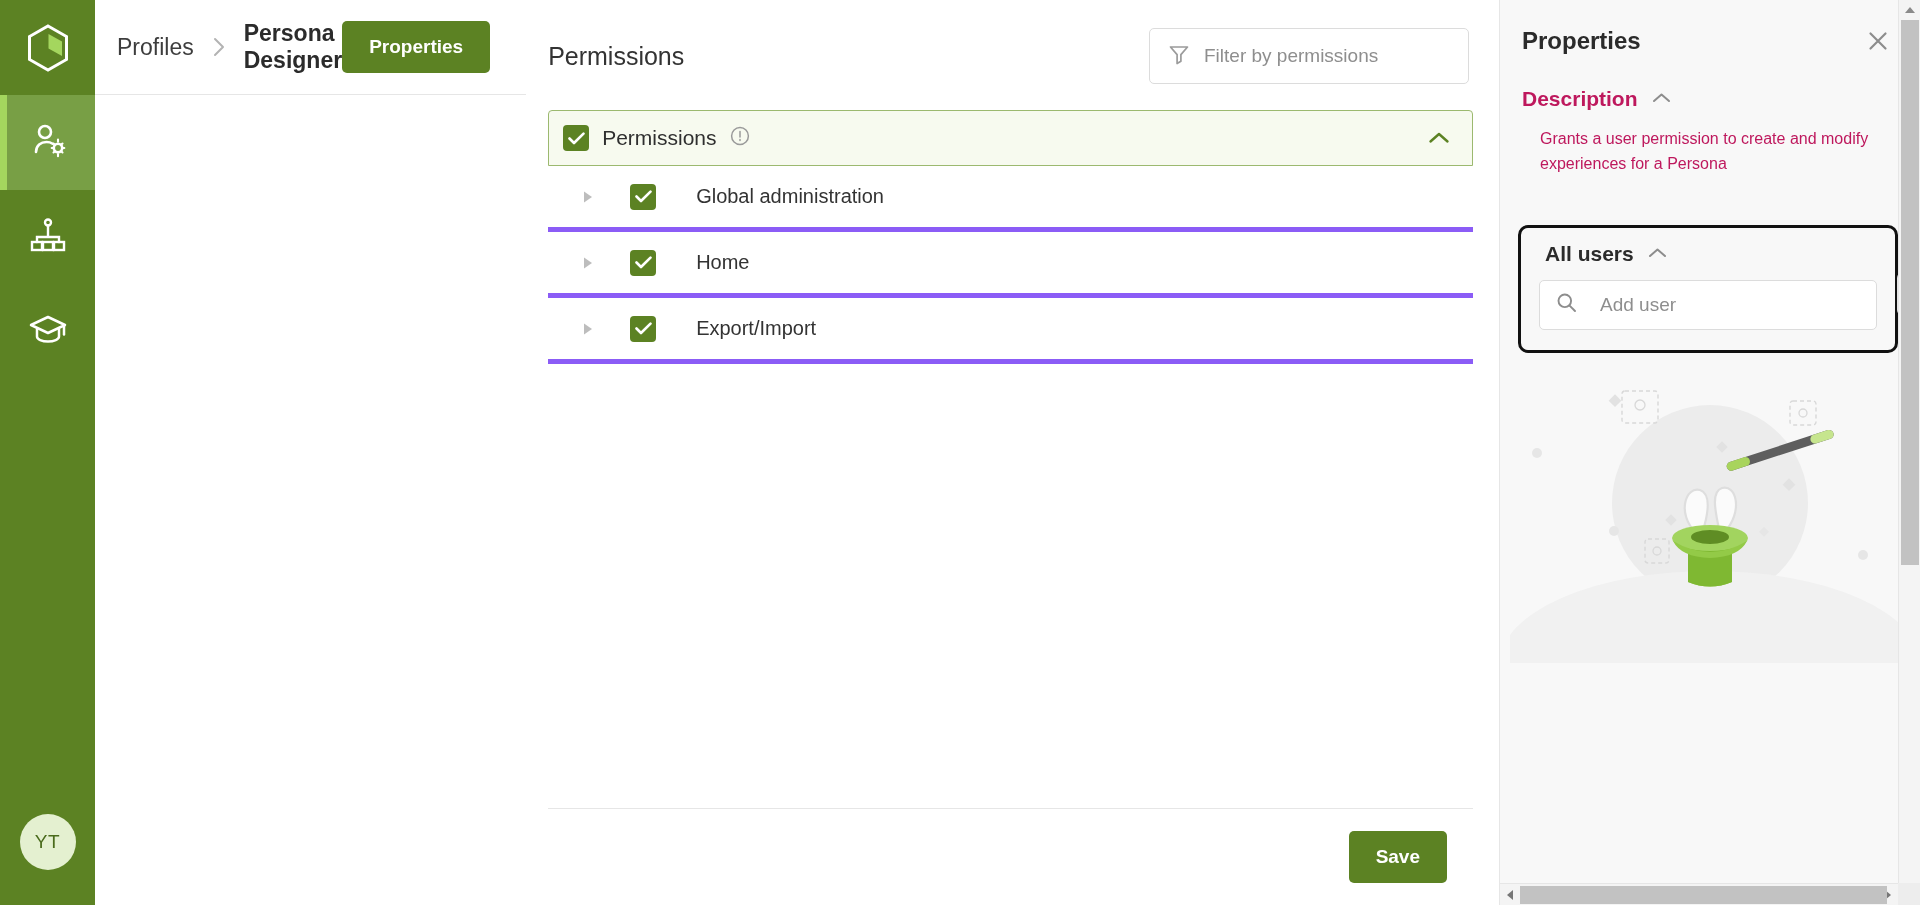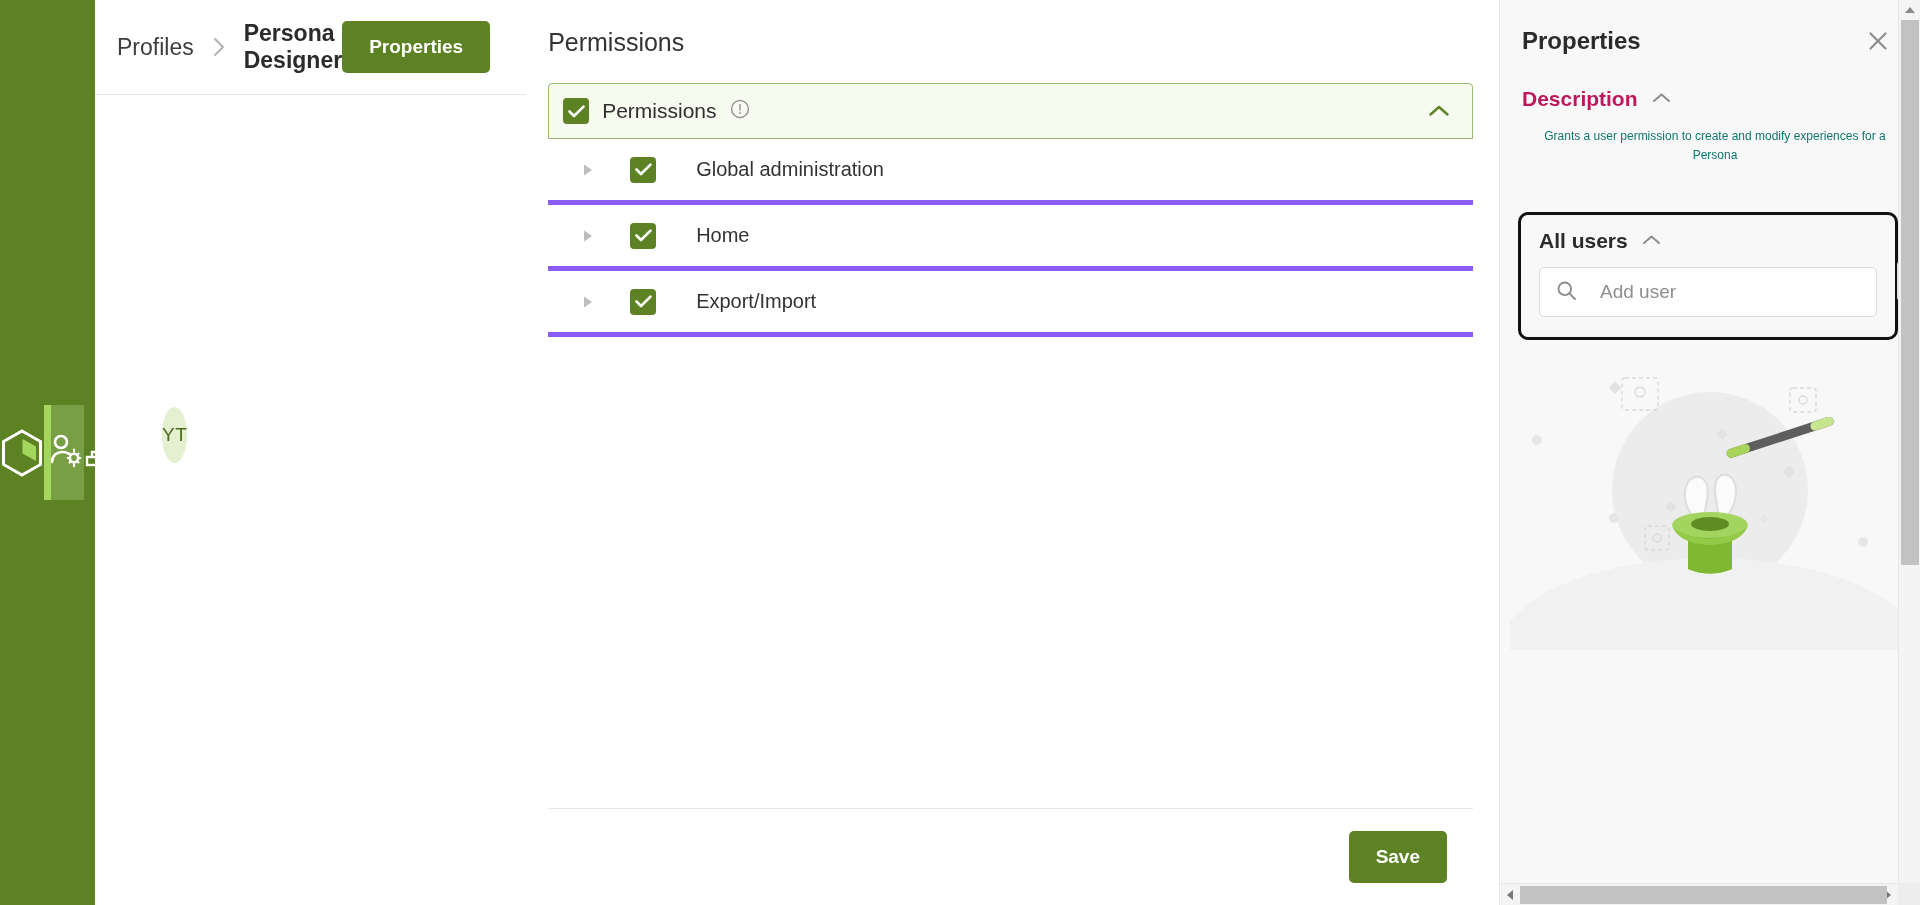--- a/index.html
+++ b/index.html
@@ -9,21 +9,21 @@
     background: #ffffff;
     overflow: hidden;
     color: #333;
   }
   #app { position: relative; width: 1920px; height: 905px; display: flex; }
 
   
   .rail {
     width: 95px; height: 905px;
     background: #5c8223;
-    display: flex; flex-direction: row; align-items: center;
+    display: flex; flex-direction: column; align-items: center;
     flex: 0 0 95px; position: relative;
   }
   .rail-logo {
     width: 95px; height: 95px;
     display: flex; align-items: center; justify-content: center;
   }
   .rail-item {
     width: 95px; height: 95px;
     display: flex; align-items: center; justify-content: center;
     position: relative; cursor: pointer;
@@ -132,30 +132,30 @@
   }
   .props-title { font-size: 24px; font-weight: 600; color: #2b2b2b; }
   .close-x { cursor: pointer; display: flex; }
 
   .sec-head {
     display: flex; align-items: center; gap: 14px;
     padding: 32px 22px 0 22px;
   }
   .sec-title { font-size: 21px; font-weight: 600; color: #be185d; }
   .desc-text {
-    padding: 16px 30px 0 40px; font-size: 12px; line-height: 1.55; color: #0f766e; text-align: center;
+    padding: 16px 30px 0 40px; font-size: 16px; line-height: 1.55; color: #be185d;
   }
 
   .allusers-box {
     margin: 48px 22px 0 18px;
     border: 3px solid #111; border-radius: 10px;
     padding: 14px 18px 20px 18px; background: #f8f8f8;
     position: relative;
   }
-  .allusers-head { display: flex; align-items: center; gap: 14px; padding-bottom: 14px; }
+  .allusers-head { display: flex; align-items: center; gap: 14px; padding-bottom: 14px; margin-left: 6px; }
   .allusers-title { font-size: 21px; font-weight: 600; color: #2b2b2b; }
   .adduser-input {
     height: 50px; background: #fff; border: 1px solid #dcdcdc; border-radius: 5px;
     display: flex; align-items: center; gap: 23px; padding: 0 16px; cursor: text;
   }
   .adduser-ph { color: #8e8e8e; font-size: 19px; }
 
   .side-chev-btn {
     position: absolute; right: -46px; top: 44px;
     width: 44px; height: 44px; border-radius: 6px; background: #e3e3e3;
@@ -253,20 +253,28 @@
       </div>
       <button class="btn-green">Properties</button>
     </div>
 
     <div class="body-split">
 
       <div class="perm-pane">
 
         <div class="perm-head">
           <div class="perm-title">Permissions</div>
+          <div class="filter-box">
+            <span>
+              <svg width="22" height="22" viewBox="0 0 22 22" fill="none" stroke="#9b9b9b" stroke-width="1.7">
+                <path d="M2.5 4h17l-6.6 7.6v6.6l-3.8 2.3v-8.9z" stroke-linejoin="round"></path>
+              </svg>
+            </span>
+            <span class="filter-ph">Filter by permissions</span>
+          </div>
         </div>
 
         <div class="perm-list">
 
           <div class="perm-group-row">
             <span class="cb">
               <svg width="17" height="13" viewBox="0 0 17 13" fill="none" stroke="#fff" stroke-width="2.6">
                 <path d="M1.5 6.5 L6 11 L15.5 1.6" stroke-linecap="round" stroke-linejoin="round"></path>
               </svg>
             </span>

